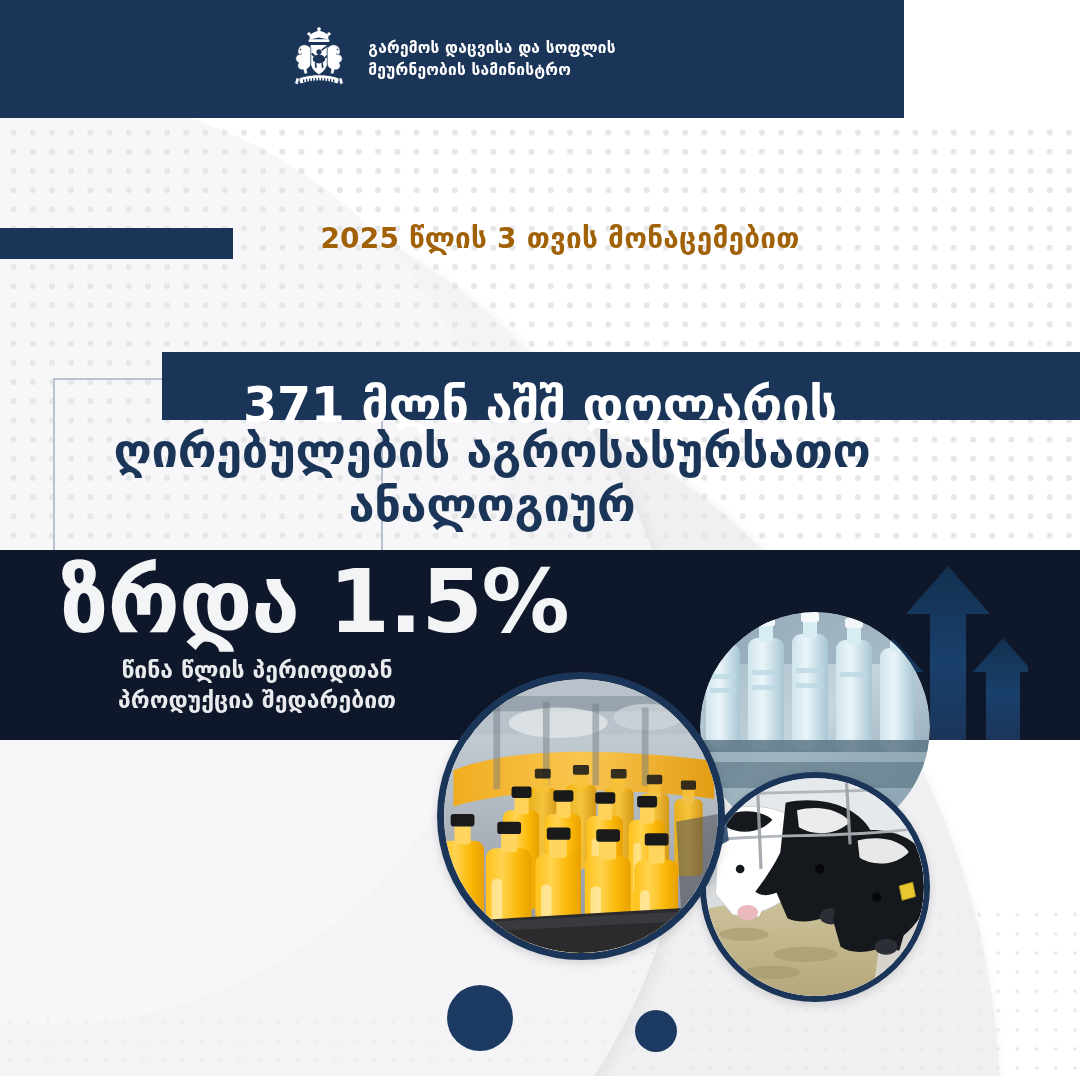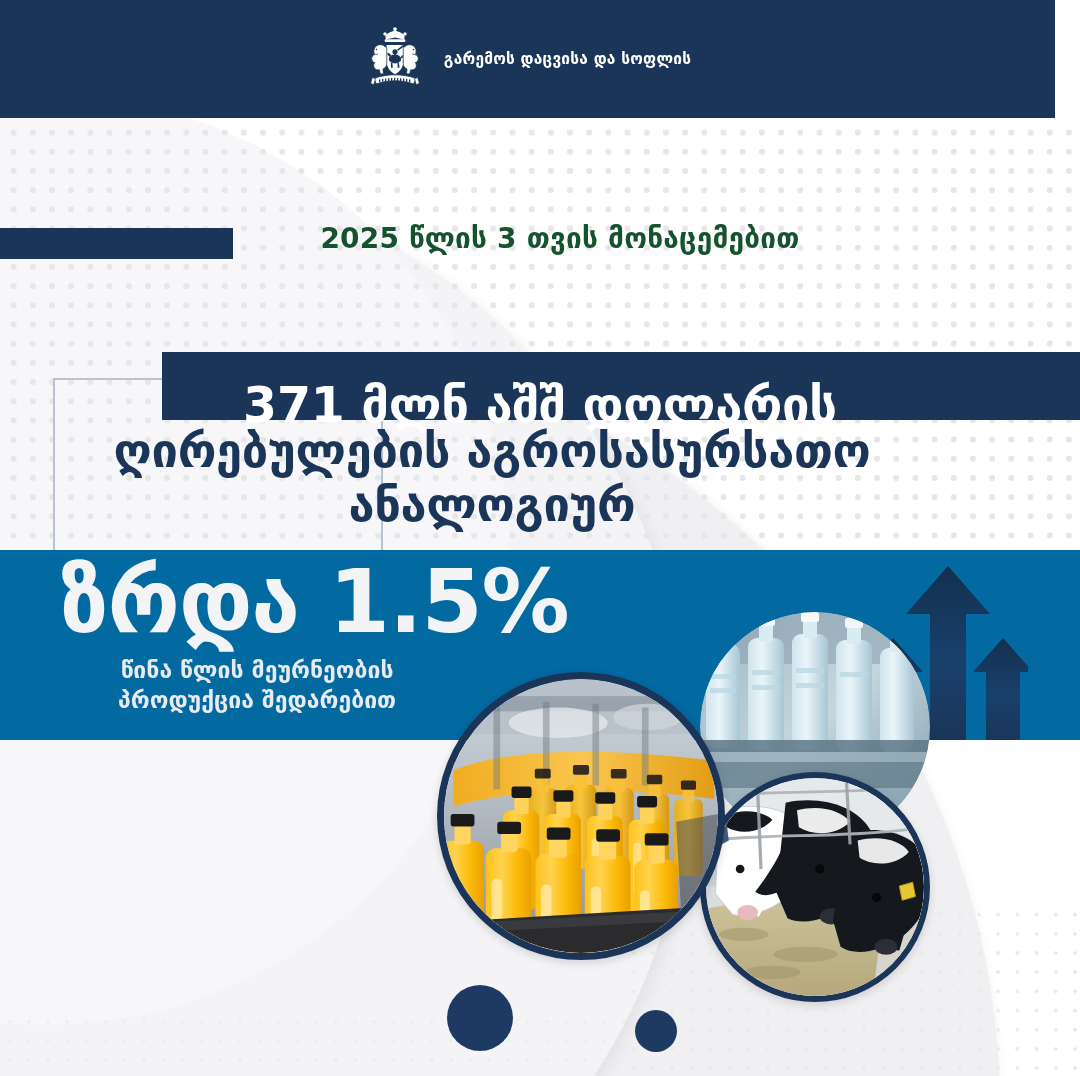--- a/index.html
+++ b/index.html
@@ -73,21 +73,21 @@
     position:absolute;
     left:53px; top:378px; width:330px; height:172px;
     border-left:2px solid #b8c2d2;
     border-top:2px solid #b8c2d2;
     border-right:2px solid #b8c2d2;
   }
 
   
   .header {
     position:absolute;
-    left:0; top:0; width:1055px; height:118px;
+    left:0; top:0; width:904px; height:118px;
     background:#1b3559;
     display:flex;
     align-items:center;
     justify-content:center;
     gap:18px;
     z-index:12;
   }
   .emblem { width:62px; height:72px; flex:0 0 auto; }
   .ministry-name {
     color:#ffffff;
@@ -106,21 +106,21 @@
     background:#1b3559;
     z-index:6;
   }
 
   
   .headline-wrap {
     position:absolute;
     left:0; top:222px; width:1080px;
     z-index:8;
     text-align:center;
-    color:#14532d;
+    color:#a16207;
   }
   .eyebrow {
     font-size:28px;
     font-weight:700;
     letter-spacing:0.2px;
     line-height:1.2;
     margin-left:40px;
   }
   .h-line1 {
     font-size:49px;
@@ -156,21 +156,21 @@
     font-size:47px;
     font-weight:800;
     line-height:1.14;
     letter-spacing:-0.3px;
   }
 
   
   .growth-band {
     position:absolute;
     left:0; top:550px; width:1080px; height:190px;
-    background:#0369a1;
+    background:#0f172a;
     z-index:10;
     overflow:hidden;
     padding-left:28px;
   }
   .growth-value {
     position:absolute;
     left:60px; top:4px;
     color:#f3f4f6;
     font-size:88px;
     font-weight:800;
@@ -312,20 +312,21 @@
             <rect x="42" y="55.9" width="1.3" height="2.8"></rect>
             <rect x="45" y="56.4" width="1.3" height="2.6"></rect>
           </g>
           <path d="M8.4 54.4 l3 1.4 l-1.6 6 l-3.2 -1.6 z" stroke="#1b3559" stroke-width="0.7"></path>
           <path d="M53.6 54.4 l-3 1.4 l1.6 6 l3.2 -1.6 z" stroke="#1b3559" stroke-width="0.7"></path>
         </g>
       </svg>
     </div>
     <div class="ministry-name">
       <div>გარემოს დაცვისა და სოფლის</div>
+      <div>მეურნეობის სამინისტრო</div>
     </div>
   </div>
 
   <div class="tab-bar"></div>
 
   <div class="headline-wrap">
     <div class="eyebrow">2025 წლის 3 თვის მონაცემებით</div>
   </div>
 
   <div class="hl-band"></div>
@@ -335,21 +336,21 @@
     <div>ღირებულების აგროსასურსათო</div>
     <div>ანალოგიურ</div>
   </div>
 
   <div class="growth-band">
     <div class="growth-value">
       <span>ზრდა</span>
       <span class="pct">1.5%</span>
     </div>
     <div class="growth-sub">
-      <div>წინა წლის მეურნეობის</div>
+      <div>წინა წლის პერიოდთან</div>
       <div>პროდუქცია შედარებით</div>
     </div>
 
     <div class="arrows">
       <svg viewBox="0 0 160 178" xmlns="http://www.w3.org/2000/svg">
         <defs>
           <linearGradient id="agrad" x1="0" y1="0" x2="0" y2="1">
             <stop offset="0%" stop-color="#13304f"></stop>
             <stop offset="55%" stop-color="#19406c"></stop>
             <stop offset="100%" stop-color="#1b3559"></stop>

